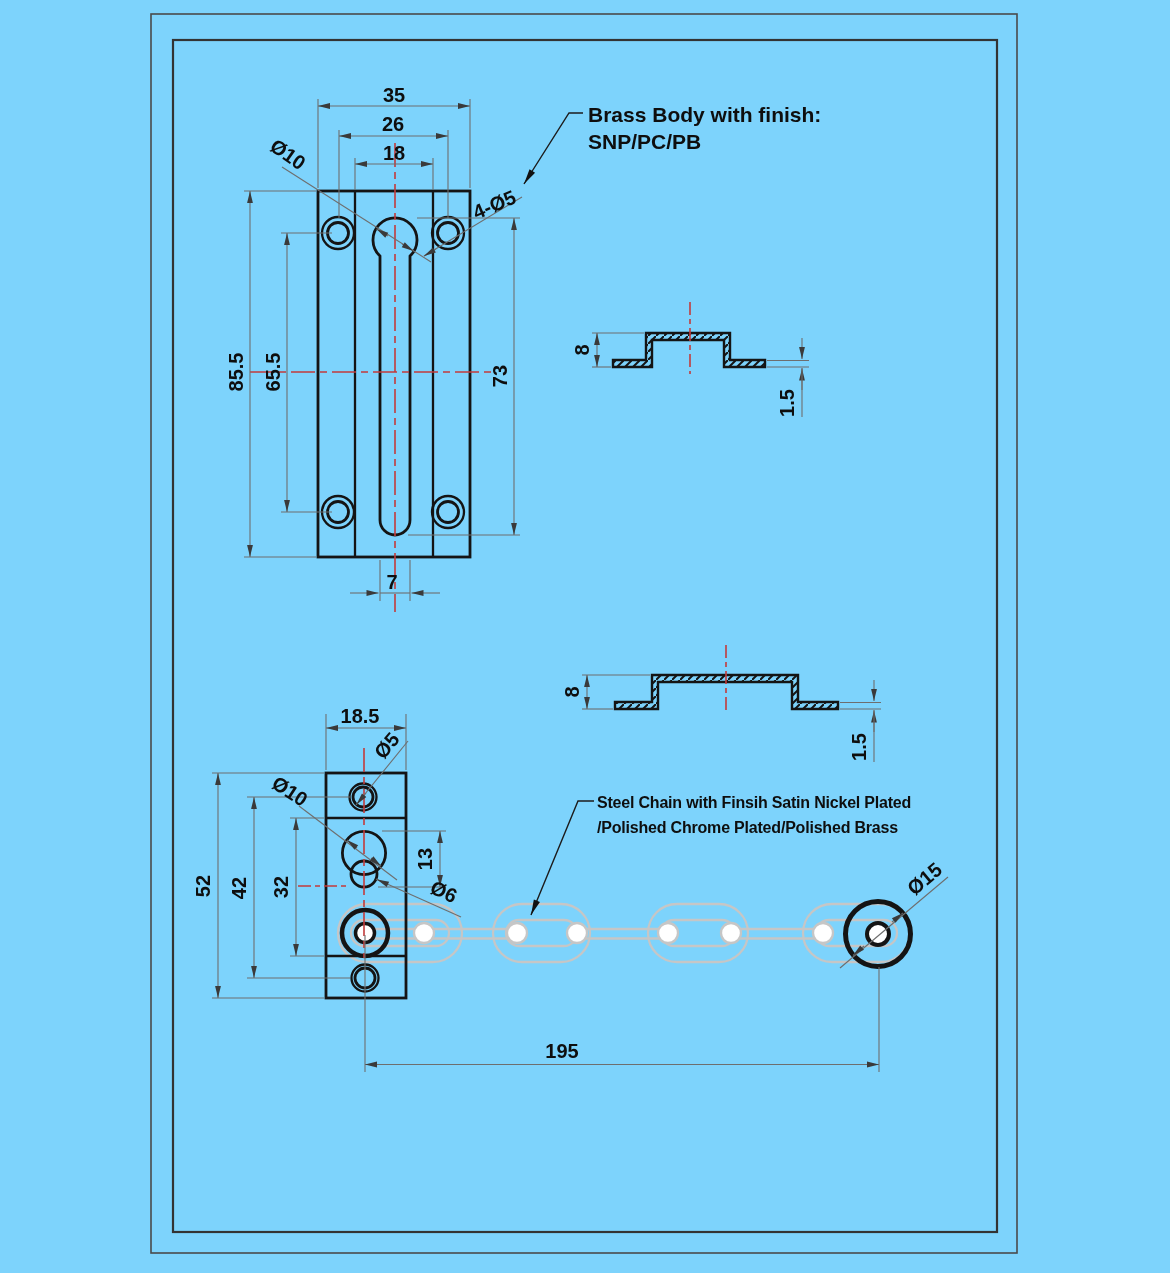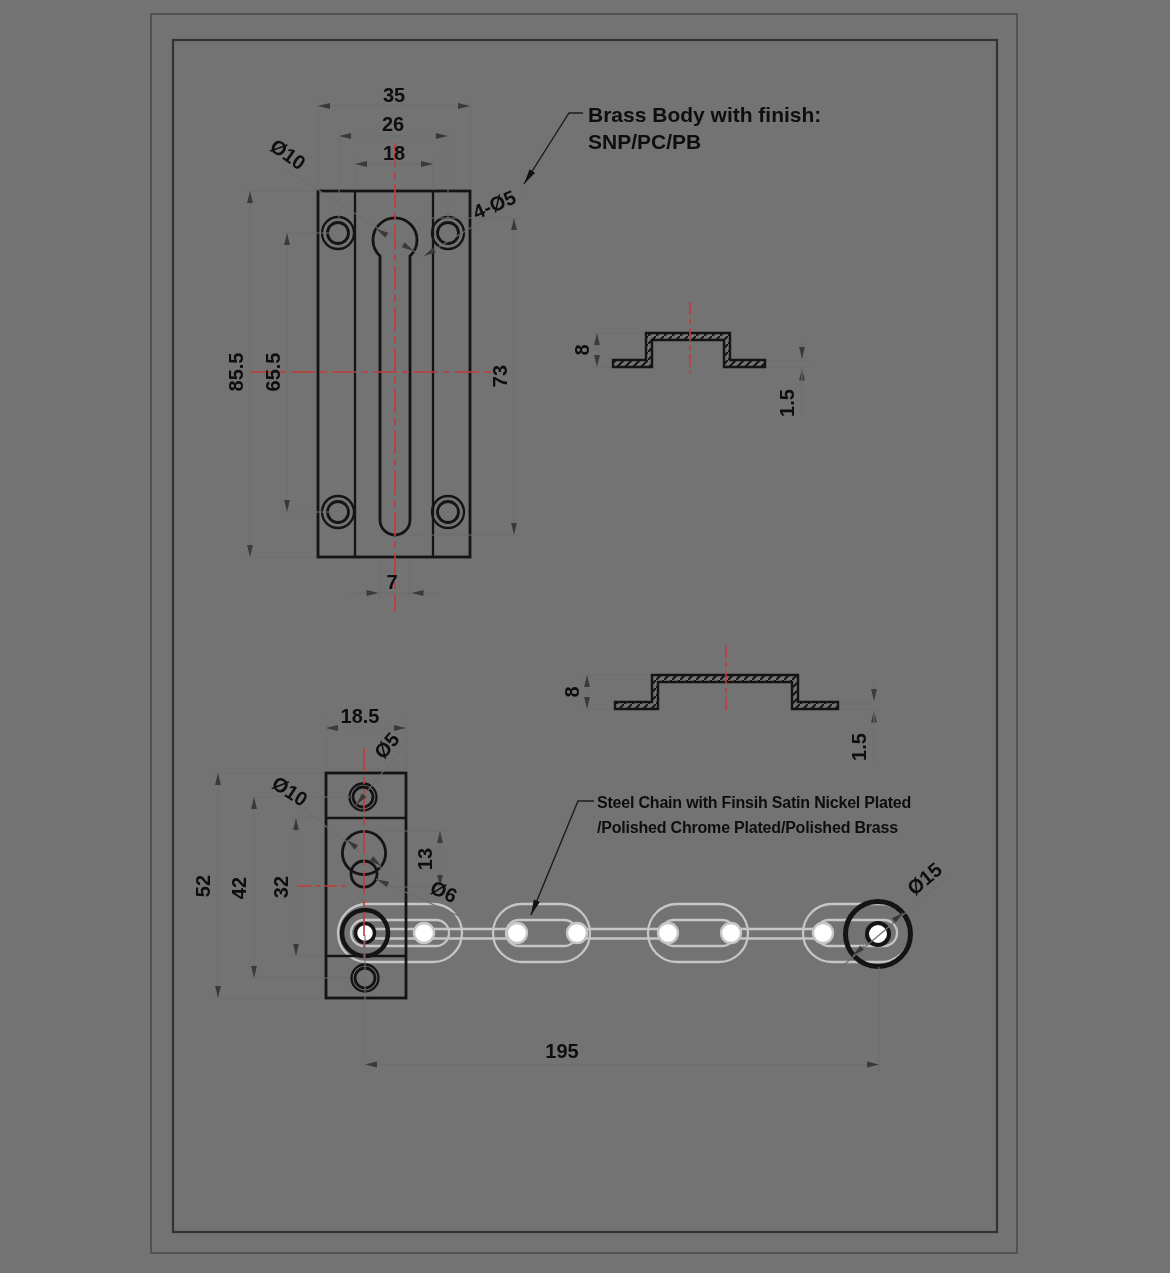--- a/index.html
+++ b/index.html
@@ -1,16 +1,16 @@
 <!DOCTYPE html>
 <html><head>
 <meta charset="utf-8">
 <style>
   html,body{margin:0;padding:0;background:#ffffff;}
-  .page{position:relative;width:1170px;height:1273px;background:#737373;overflow:hidden;}
+  .page{position:relative;width:1170px;height:1273px;background:#7dd3fc;overflow:hidden;}
   svg{display:block;}
   .geo{stroke:#141414;stroke-width:2.8;fill:none;}
   .geo2{stroke:#141414;stroke-width:2.3;fill:none;}
   .cl{stroke:#c23b3b;stroke-width:1.6;fill:none;stroke-dasharray:24 5 7 5;}
   .cls{stroke:#c23b3b;stroke-width:1.6;fill:none;stroke-dasharray:13 4 5 4;}
   .dimln{stroke:#6e6e6e;stroke-width:1.1;fill:none;}
   .lead{stroke:#1c1c1c;stroke-width:1.4;fill:none;}
   .chain{stroke:#c6c6c6;stroke-width:2.3;fill:none;}
   .chainc{stroke:#c6c6c6;stroke-width:2.3;fill:#ffffff;}
   .border-outer{stroke:#4a4a4a;stroke-width:1.6;fill:none;}

